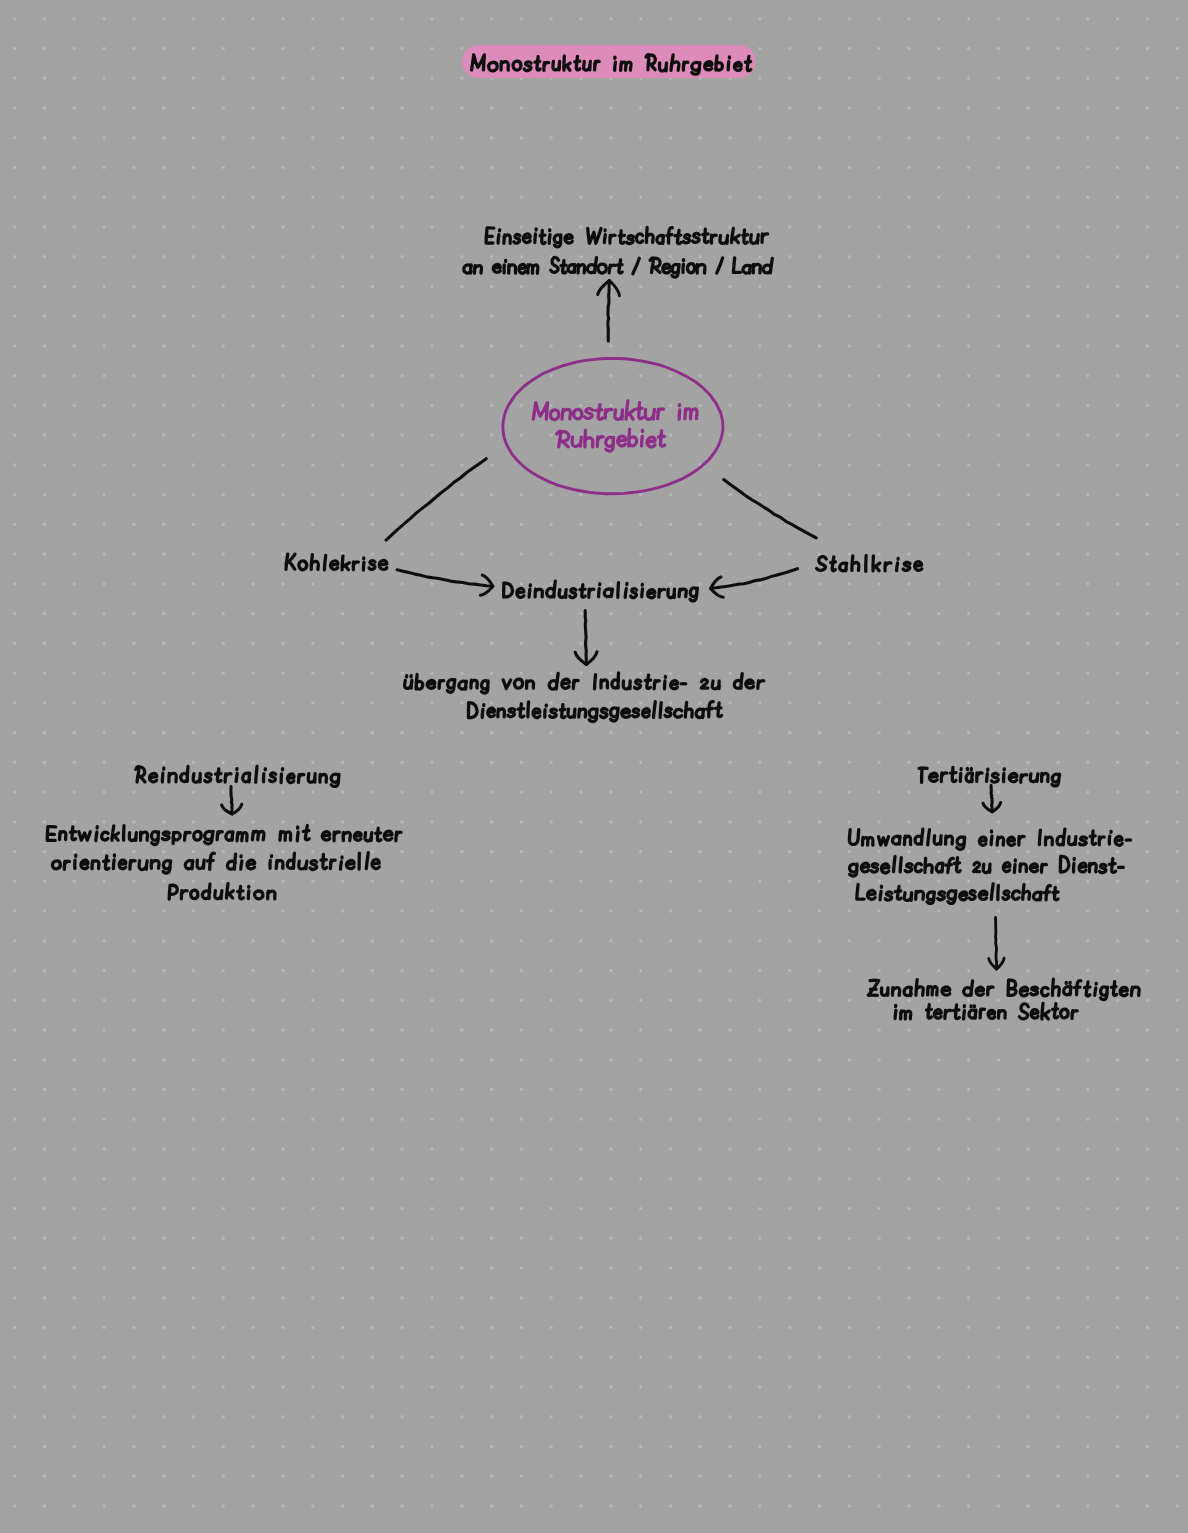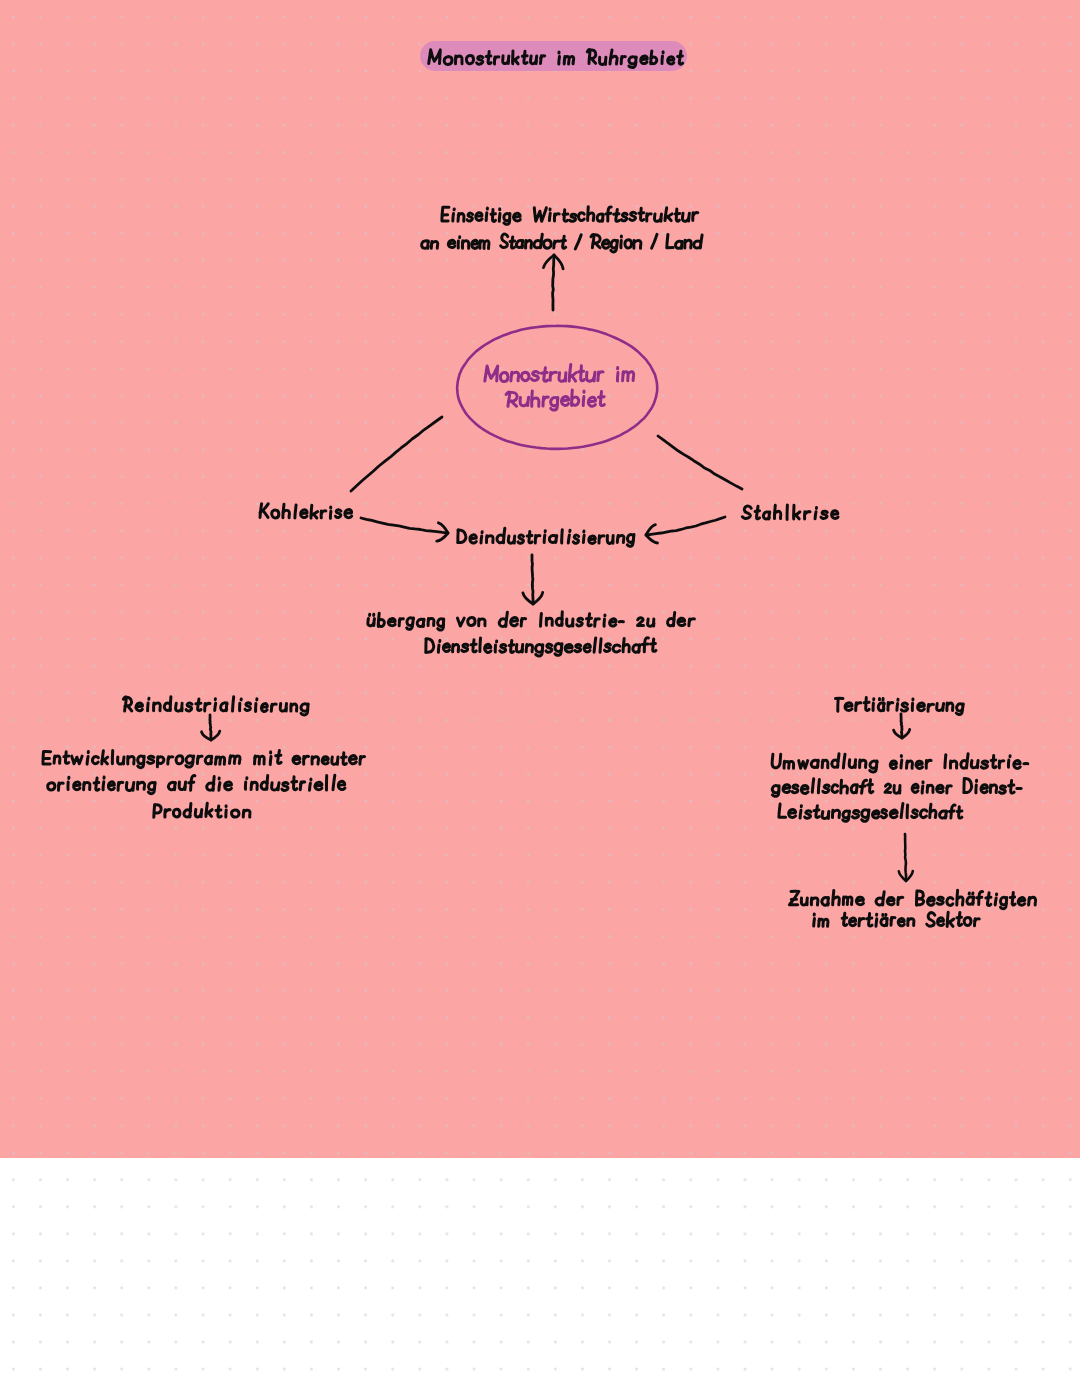--- a/index.html
+++ b/index.html
@@ -2,21 +2,21 @@
 <html><head>
 <meta charset="utf-8">
 <title>Monostruktur im Ruhrgebiet</title>
 <style>
   html,body{margin:0;padding:0;}
   body{
     width:1080px;height:1394px;overflow:hidden;
     font-family:"Liberation Sans",sans-serif;
     background:#ffffff;
   }
-  #sheet{position:relative;width:1080px;height:1158px;background:#fca5a5;}
+  #sheet{position:relative;width:1080px;height:1394px;background:#a3a3a3;}
   #dots{position:absolute;inset:0;}
   #board{position:absolute;inset:0;}
   #layer-text,#layer-shapes,#layer-connectors{filter:url(#inkblur);}
   #text-overlay{position:absolute;inset:0;pointer-events:none;}
   .hw-label{
     position:absolute;display:block;white-space:nowrap;
     font-family:"Liberation Sans",sans-serif;font-size:12px;line-height:1;
     color:transparent;user-select:text;
   }
 </style>

